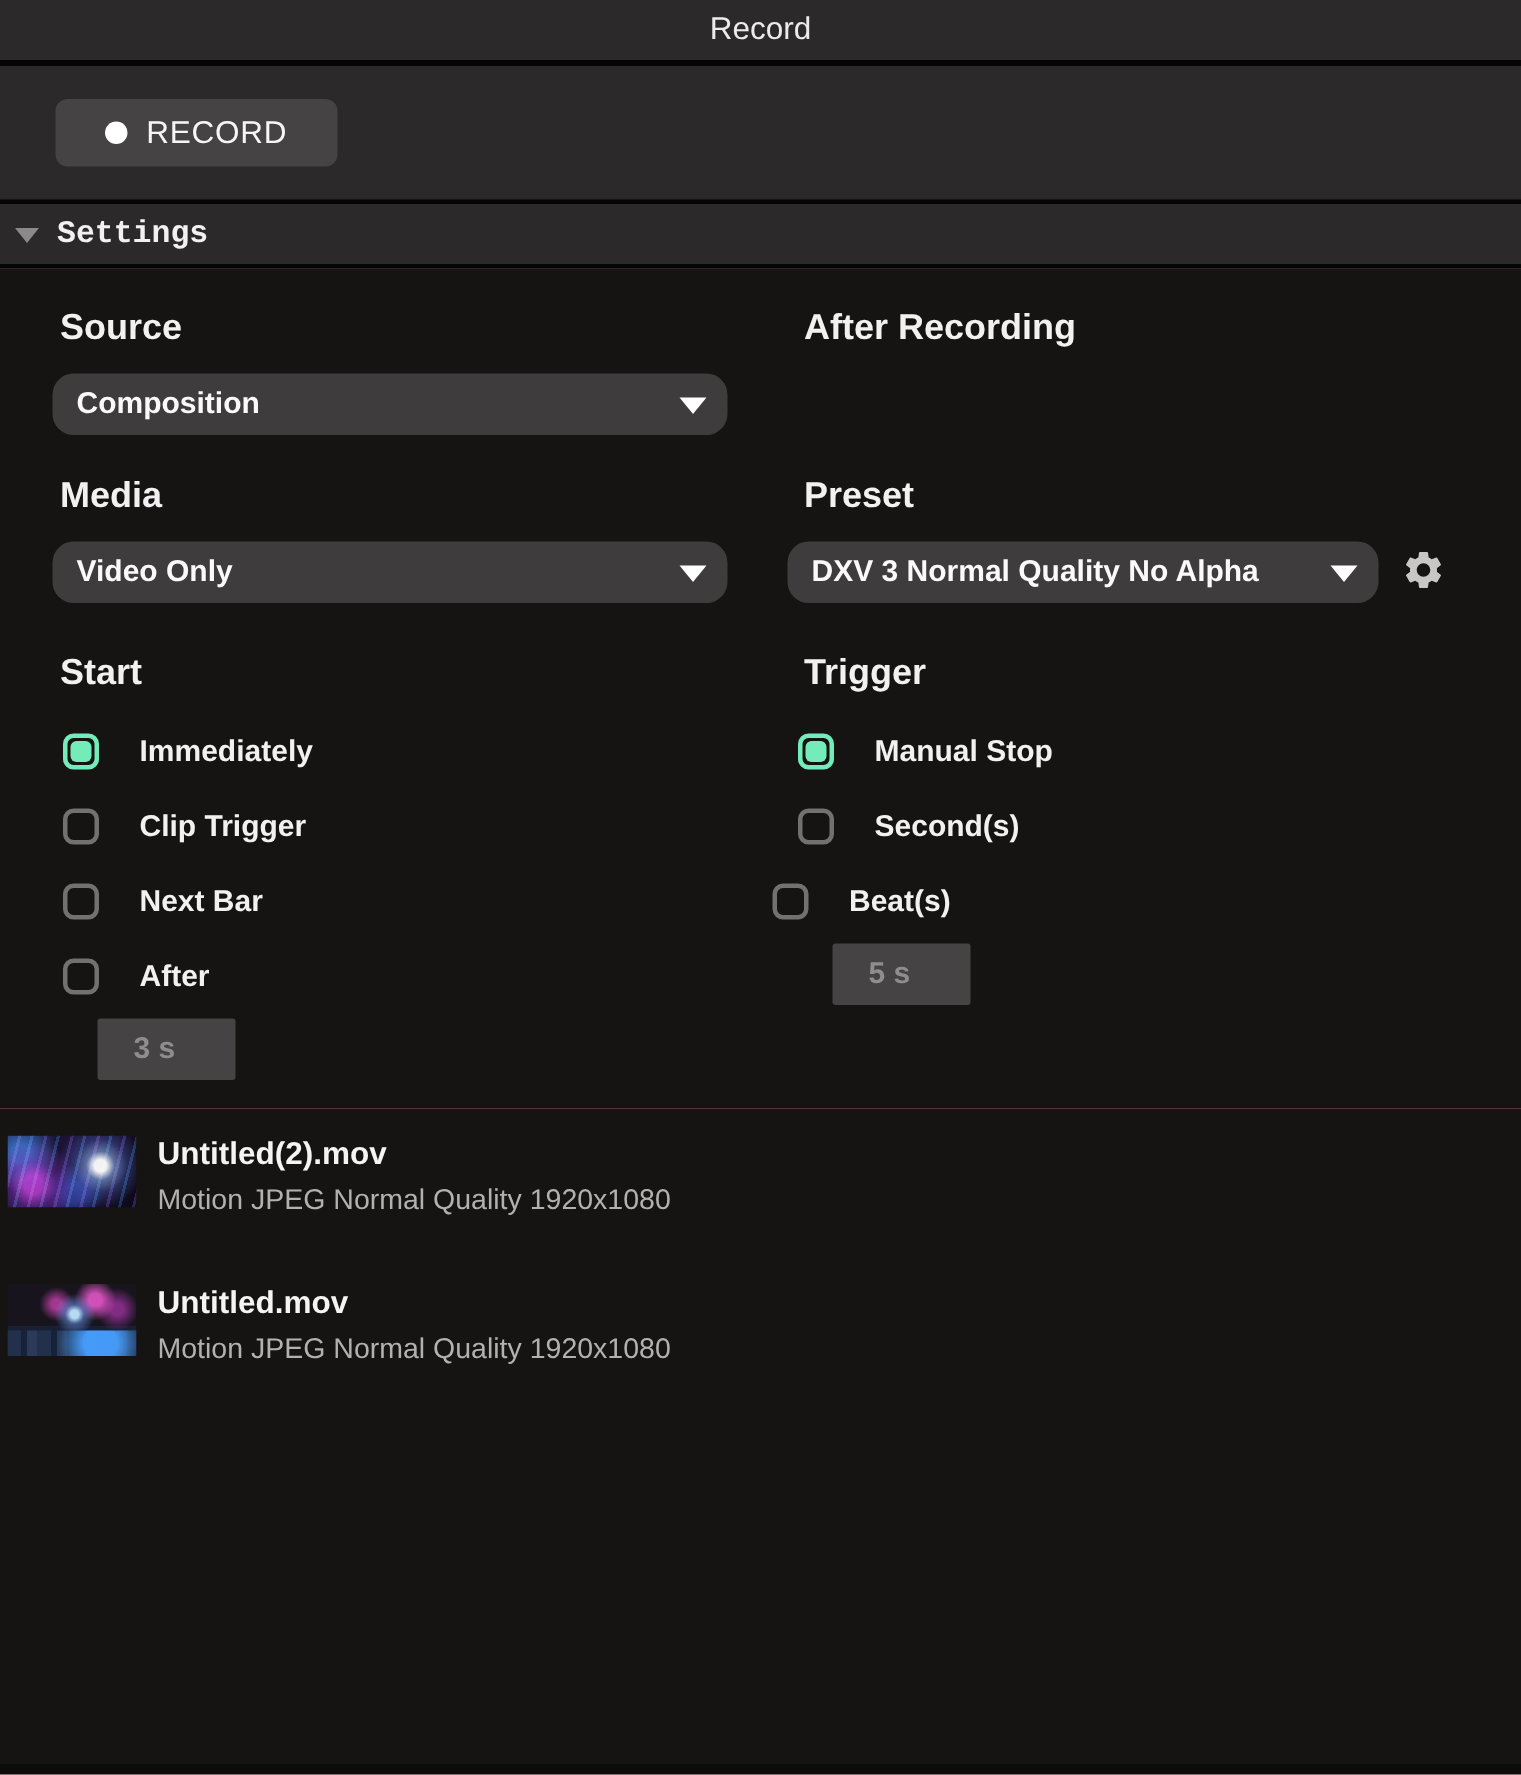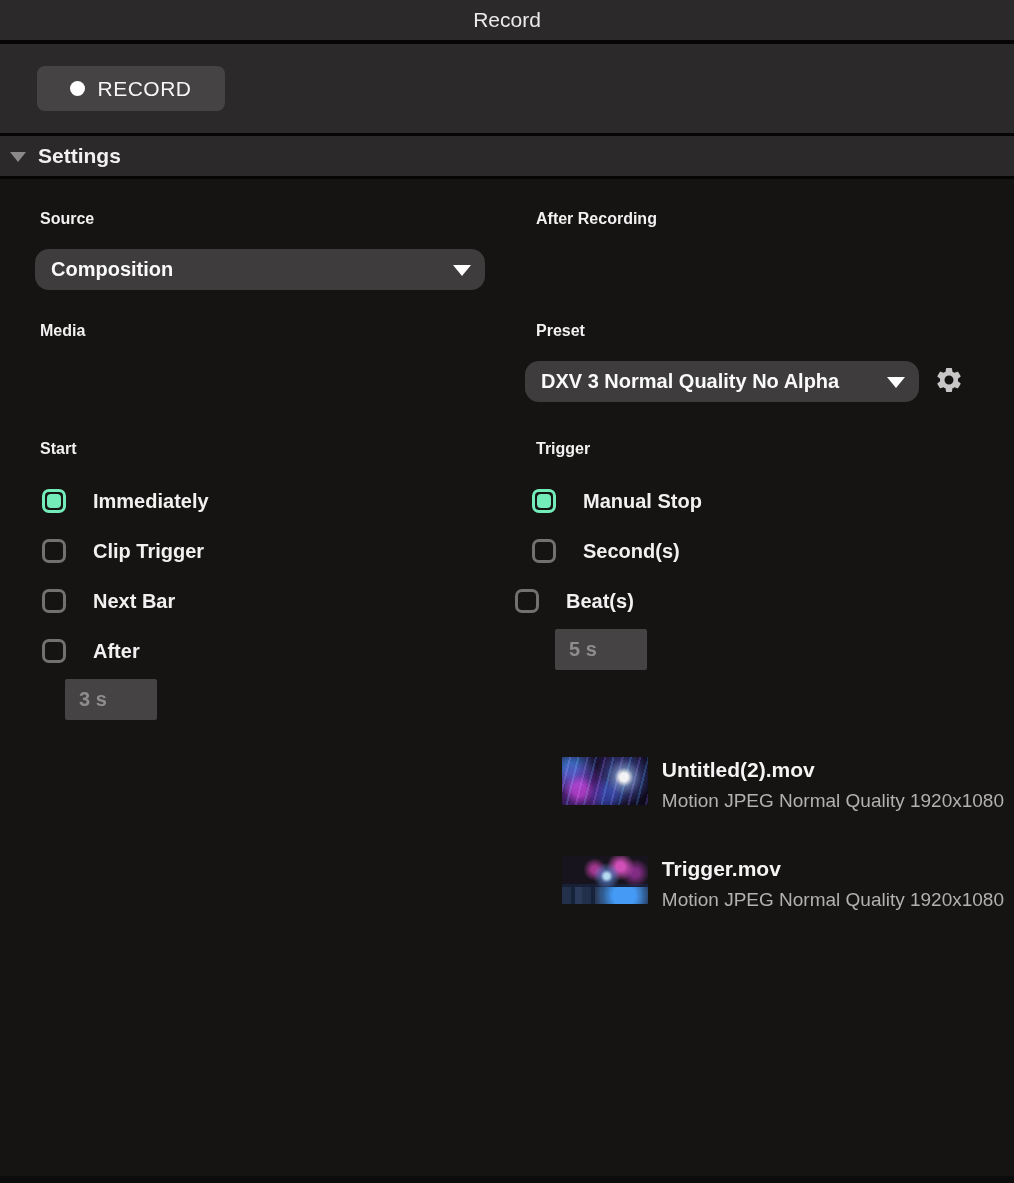--- a/index.html
+++ b/index.html
@@ -47,41 +47,42 @@
 
   
   .section-header{
     height:43px; flex:0 0 43px;
     background:#2b2929;
     border-bottom:3px solid #050505;
     display:flex; align-items:center;
     position:relative;
     color:#f2f0f0; font-size:21px; font-weight:600;
     cursor:pointer;
+    font-family:Liberation Mono, monospace;
   }
   .section-header .hdr-label{ position:absolute; left:38px; }
   .tri{
     position:absolute; left:10px; top:50%;
     margin-top:-4px;
     width:0; height:0;
     border-left:8px solid transparent;
     border-right:8px solid transparent;
     border-top:10px solid #8b8989;
   }
   .files-header{ border-top:3px solid #050505; flex:0 0 46px; height:46px; }
 
   
   .settings-body{
     position:relative;
     height:560px; flex:0 0 560px;
     background:#161313;
   }
   .field-label{
     position:absolute;
-    color:#f2f0f0; font-size:16px; font-weight:600;
+    color:#f2f0f0; font-size:24px; font-weight:600;
     line-height:24px;
   }
   .dd{
     position:absolute; height:41px;
     background:#3e3c3c; border-radius:14px;
     display:flex; align-items:center;
     padding:0 16px;
     color:#fafafa; font-size:20px; font-weight:600;
     cursor:pointer;
   }
@@ -107,42 +108,41 @@
   .cb.checked::after{
     content:""; position:absolute; inset:2px;
     background:#73ecba; border-radius:4px;
   }
   .check-label{ color:#f2f0f0; font-size:20px; font-weight:600; }
 
   .num-input{
     position:absolute; width:92px; height:41px;
     background:#454343; border-radius:2px;
     display:flex; align-items:center;
-    padding-left:14px;
+    padding-left:24px;
     color:#8f8d8d; font-size:20px; font-weight:600;
     cursor:text;
   }
 
   .gear-btn{
     position:absolute; left:934px; top:186px;
     width:30px; height:30px;
     background:none; border:none; padding:0; cursor:pointer;
   }
   .gear-btn svg{ width:30px; height:30px; fill:#c8c6c6; }
 
   
   .files-body{
     position:relative; flex:1 1 auto;
     background:#161313;
   }
   .file-row{
     position:absolute; left:5px; right:10px;
     display:flex; gap:14px; align-items:flex-start;
     cursor:pointer;
-    justify-content:flex-end;
   }
   .thumb{
     width:86px; height:48px; flex:0 0 86px;
     border-radius:1px; position:relative; overflow:hidden;
     background:#0c0a16;
   }
   .thumb1{
     background:
       radial-gradient(circle at 72% 42%, rgba(255,255,255,0.95) 0 6%, rgba(150,190,255,0.55) 14%, rgba(90,120,230,0.3) 26%, transparent 42%),
       radial-gradient(circle at 20% 68%, rgba(210,70,235,0.75) 0 8%, rgba(140,50,200,0.4) 20%, transparent 38%),
@@ -203,20 +203,24 @@
 
     <div class="field-label" style="left:40px; top:28px">Source</div>
     <div class="dd" style="left:35px; top:70px; width:450px">
       <span>Composition</span>
       <span class="dd-arrow"></span>
     </div>
 
     <div class="field-label" style="left:536px; top:28px">After Recording</div>
 
     <div class="field-label" style="left:40px; top:140px">Media</div>
+    <div class="dd" style="left:35px; top:182px; width:450px">
+      <span>Video Only</span>
+      <span class="dd-arrow"></span>
+    </div>
 
     <div class="field-label" style="left:536px; top:140px">Preset</div>
     <div class="dd" style="left:525px; top:182px; width:394px">
       <span>DXV 3 Normal Quality No Alpha</span>
       <span class="dd-arrow"></span>
     </div>
 
     <button class="gear-btn">
       <svg viewBox="0 0 24 24">
           <path d="M19.14,12.94c0.04-0.3,0.06-0.61,0.06-0.94c0-0.32-0.02-0.64-0.07-0.94l2.03-1.58c0.18-0.14,0.23-0.41,0.12-0.61 l-1.92-3.32c-0.12-0.22-0.37-0.29-0.59-0.22l-2.39,0.96c-0.5-0.38-1.03-0.7-1.62-0.94L14.4,2.81c-0.04-0.24-0.24-0.41-0.48-0.41 h-3.84c-0.24,0-0.43,0.17-0.47,0.41L9.25,5.35C8.66,5.59,8.12,5.92,7.63,6.29L5.24,5.33c-0.22-0.08-0.47,0-0.59,0.22L2.74,8.87 C2.62,9.08,2.66,9.34,2.86,9.48l2.03,1.58C4.84,11.36,4.8,11.69,4.8,12s0.02,0.64,0.07,0.94l-2.03,1.58 c-0.18,0.14-0.23,0.41-0.12,0.61l1.92,3.32c0.12,0.22,0.37,0.29,0.59,0.22l2.39-0.96c0.5,0.38,1.03,0.7,1.62,0.94l0.36,2.54 c0.05,0.24,0.24,0.41,0.48,0.41h3.84c0.24,0,0.44-0.17,0.47-0.41l0.36-2.54c0.59-0.24,1.13-0.56,1.62-0.94l2.39,0.96 c0.22,0.08,0.47,0,0.59-0.22l1.92-3.32c0.12-0.22,0.07-0.47-0.12-0.61L19.14,12.94z M12,15.6c-1.98,0-3.6-1.62-3.6-3.6 s1.62-3.6,3.6-3.6s3.6,1.62,3.6,3.6S13.98,15.6,12,15.6z"></path>
@@ -274,20 +278,20 @@
       <div class="thumb thumb1"></div>
       <div class="file-meta">
         <div class="file-name">Untitled(2).mov</div>
         <div class="file-info">Motion JPEG Normal Quality 1920x1080</div>
       </div>
     </div>
 
     <div class="file-row" style="top:117px">
       <div class="thumb thumb2"></div>
       <div class="file-meta">
-        <div class="file-name">Trigger.mov</div>
+        <div class="file-name">Untitled.mov</div>
         <div class="file-info">Motion JPEG Normal Quality 1920x1080</div>
       </div>
     </div>
 
   </div>
 
 </div>
 
 </body></html>

